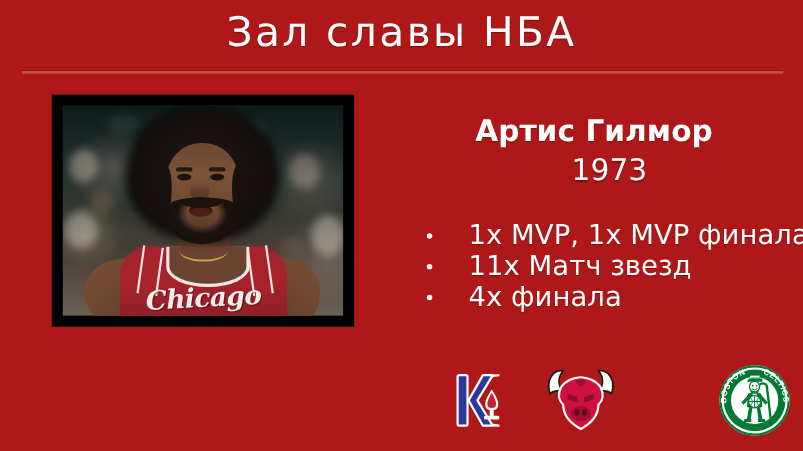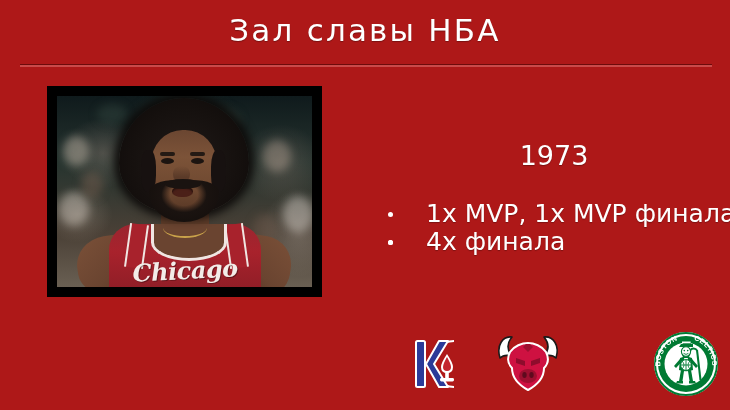--- a/index.html
+++ b/index.html
@@ -28,21 +28,21 @@
     width: 730px;
     height: 72px;
   }
   #page-title {
     position: absolute;
     left: 0;
     top: 12px;
     width: 730px;
     text-align: center;
     color: #ffffff;
-    font-size: 31px;
+    font-size: 37px;
     font-weight: 400;
     letter-spacing: 2.2px;
     font-family: "DejaVu Sans", sans-serif;
     text-shadow: 0 1px 1px rgba(0,0,0,0.30);
     line-height: 36px;
   }
   #title-divider {
     position: absolute;
     left: 20px;
     top: 64px;
@@ -387,29 +387,31 @@
       <div class="eye-l"></div>
       <div class="eye-r"></div>
       <div class="nose"></div>
       <div class="beard"></div>
       <div class="mouth"></div>
       <div class="mustache"></div>
       <div class="jersey-text">Chicago</div>
     </div>
   </div>
 
+  <div id="player-name">Артис Гилмор</div>
   <div id="player-year">1973</div>
 
   <ul id="achievements">
     <li>
       <span class="bullet"></span>
       <span>1x MVP, 1x MVP финала</span>
     </li>
     <li>
       <span class="bullet"></span>
+      <span>11x Матч звезд</span>
     </li>
     <li>
       <span class="bullet"></span>
       <span>4x финала</span>
     </li>
   </ul>
 
   <div id="logos">
 
     <div class="logo" id="logo-colonels">

